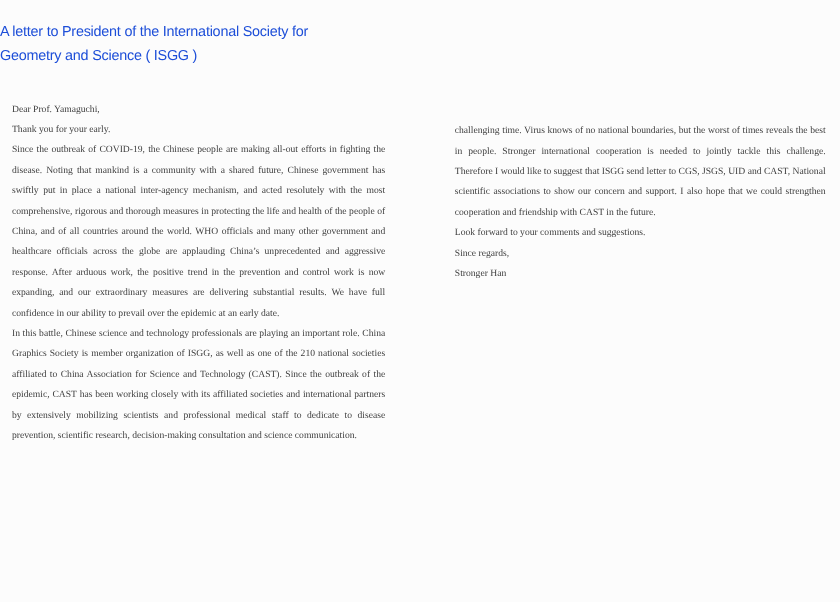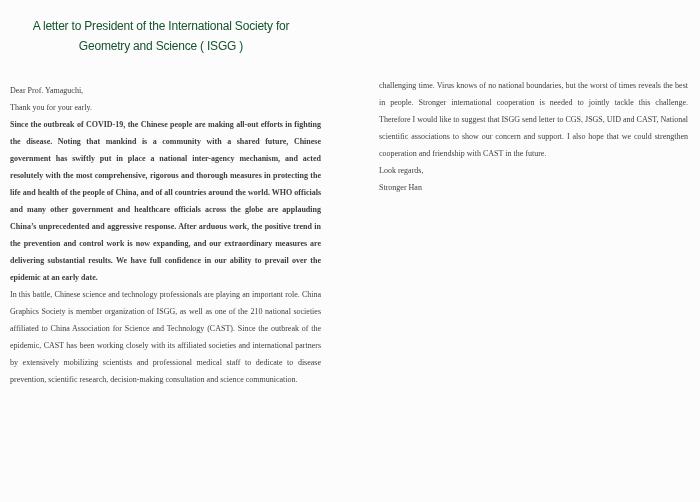--- a/index.html
+++ b/index.html
@@ -12,52 +12,51 @@
     width: 700px;
     height: 502px;
     background: #fcfcfc;
     overflow: hidden;
   }
   .title {
     position: absolute;
     left: 0;
     top: 16px;
     width: 322px;
-    text-align: center;
     font-family: "Liberation Sans", "DejaVu Sans", sans-serif;
     font-size: 12px;
     letter-spacing: -0.2px;
     line-height: 20px;
-    color: #14532d;
+    color: #1d4ed8;
   }
   .col {
     position: absolute;
     font-family: "Liberation Serif", "DejaVu Serif", serif;
     font-size: 8px;
     line-height: 17px;
     color: #3d3d3d;
     text-align: justify;
     margin-top: 16px;
   }
   .col-left {
     left: 10px;
     top: 66px;
     width: 311px;
   }
   .col-right {
     left: 379px;
-    top: 61px;
+    top: 84px;
     width: 309px;
   }
   .col p {
     margin: 0;
   }
   .salutation      { margin-bottom: 17px; }
   .opening         { margin-bottom: 14px; }
-  .para-outbreak   { margin-bottom: 9px; font-weight: bold; }
+  .para-outbreak   { margin-bottom: 9px; }
   .para-ruthless-start {
     text-align-last: justify;
     word-spacing: -0.4px;
   }
   .para-ruthless-cont { margin-bottom: 9px; }
   .look-forward    { margin-bottom: 31px; }
   .signoff         { margin-bottom: 14px; }
 </style>
 </head>
 <body>
@@ -71,17 +70,18 @@
 
   <section class="col col-left">
     <p class="salutation">Dear Prof. Yamaguchi,</p>
     <p class="opening">Thank you for your early.</p>
     <p class="para-outbreak">Since the outbreak of COVID-19, the Chinese people are making all-out efforts in fighting the disease. Noting that mankind is a community with a shared future, Chinese government has swiftly put in place a national inter-agency mechanism, and acted resolutely with the most comprehensive, rigorous and thorough measures in protecting the life and health of the people of China, and of all countries around the world. WHO officials and many other government and healthcare officials across the globe are applauding China’s unprecedented and aggressive response. After arduous work, the positive trend in the prevention and control work is now expanding, and our extraordinary measures are delivering substantial results. We have full confidence in our ability to prevail over the epidemic at an early date.</p>
     <p class="para-battle">In this battle, Chinese science and technology professionals are playing an important role. China Graphics Society is member organization of ISGG, as well as one of the 210 national societies affiliated to China Association for Science and Technology (CAST). Since the outbreak of the epidemic, CAST has been working closely with its affiliated societies and international partners by extensively mobilizing scientists and professional medical staff to dedicate to disease prevention, scientific research, decision-making consultation and science communication.</p>
   </section>
 
   <section class="col col-right">
     <p class="para-ruthless-cont">challenging time. Virus knows of no national boundaries, but the worst of times reveals the best in people. Stronger international cooperation is needed to jointly tackle this challenge. Therefore I would like to suggest that ISGG send letter to CGS, JSGS, UID and CAST, National scientific associations to show our concern and support. I also hope that we could strengthen cooperation and friendship with CAST in the future.</p>
-    <p class="signoff">Look regards,</p>
+    <p class="look-forward">Look forward to your comments and suggestions.</p>
+    <p class="signoff">Since regards,</p>
     <p class="signature">Stronger Han</p>
   </section>
 
 </div>
 
 </body></html>

